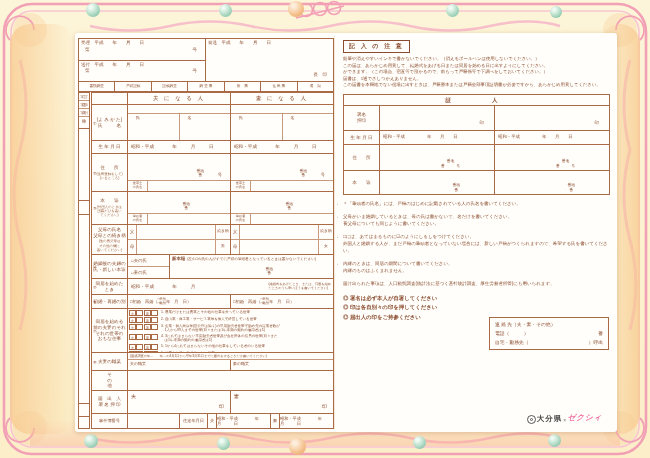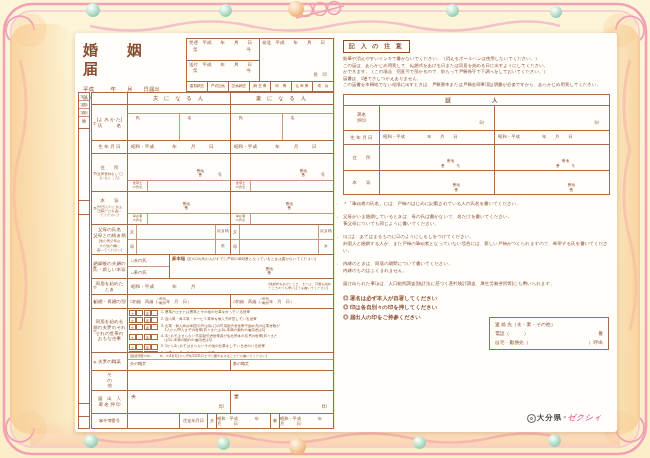--- a/index.html
+++ b/index.html
@@ -122,21 +122,21 @@
   .wt-sign { height: 24px; } .wt-sign .seal { position: absolute; right: 10px; bottom: 3px; }
   .wt-birth { height: 13px; } .wt-birth .era { position: absolute; left: 3px; top: 3px; }
   .wt-addr { height: 25px; } .wt-honseki { height: 23px; }
   .wt-banchi { position: absolute; right: 34px; bottom: 2px; font-size: 3.8px; line-height: 1.2; text-align: center; }
   .remarks { margin-top: 6px; font-size: 4.5px; line-height: 1.55; }
   .rblock { margin-bottom: 6px; position: relative; }
   .rblock .arrow { position: absolute; left: -7px; top: 0; font-size: 4.5px; }
   .circles { margin-top: 4px; font-size: 5.4px; font-weight: bold; line-height: 1.8; }
   .contact { position: absolute; right: 5px; top: 281px; width: 120px; border: 1px solid #a96a45; font-size: 4.8px; padding: 2px 5px; line-height: 1.9; background: #fffefa; }
   .contact .line { display: flex; justify-content: space-between; }
-  .brand { position: absolute; right: 12px; bottom: 5px; display: flex; align-items: center; gap: 1px; }
+  .brand { position: absolute; right: 12px; bottom: 5px; display: flex; align-items: flex-end; gap: 1px; }
   .emblem { width: 9px; height: 9px; border: 1.2px solid #555; border-radius: 50%; position: relative; }
   .emblem::after { content: ""; position: absolute; inset: 2px; border: 1px solid #555; border-radius: 50%; }
   .pref { font-size: 7.5px; color: #444; font-weight: bold; letter-spacing: 1px; }
   .cross { font-size: 5px; color: #777; }
   .zexy { font-size: 8px; font-weight: normal; font-style: italic; color: #ec4f8d; letter-spacing: 0.5px;
     text-shadow: 0.4px 0.4px 0 #f9b6cf; }
 </style>
 </head>
 <body>
 
@@ -174,28 +174,20 @@
   <div class="ball teal" style="left:84px;top:434px;width:14px;height:14px"></div>
   <div class="ball teal" style="left:217px;top:437px;width:13px;height:13px"></div>
   <div class="ball peach" style="left:289px;top:438px;width:17px;height:17px"></div>
   <div class="ball teal" style="left:413px;top:436px;width:13px;height:13px"></div>
   <div class="ball teal" style="left:548px;top:434px;width:13px;height:13px"></div>
 
   <div class="paper">
 
     <div class="lform">
       <div class="lf-head">
-        <div class="lf-head-left">
-          <div class="lf-title">婚　姻　届</div>
-          <div class="lf-date">平成　　　年　　月　　日届出</div>
-          <div class="lf-mayor">
-            <span class="t">(あて先)</span>
-            <span>長　殿</span>
-          </div>
-        </div>
         <div class="lf-head-right">
           <div class="stamp">
             <div class="stamp-left">
               <div class="stamp-cell">
                 <div>受理　平成　　年　　月　　日</div>
                 <div class="stamp-no">
                   <span>第</span>
                   <span>号</span>
                 </div>
               </div>

